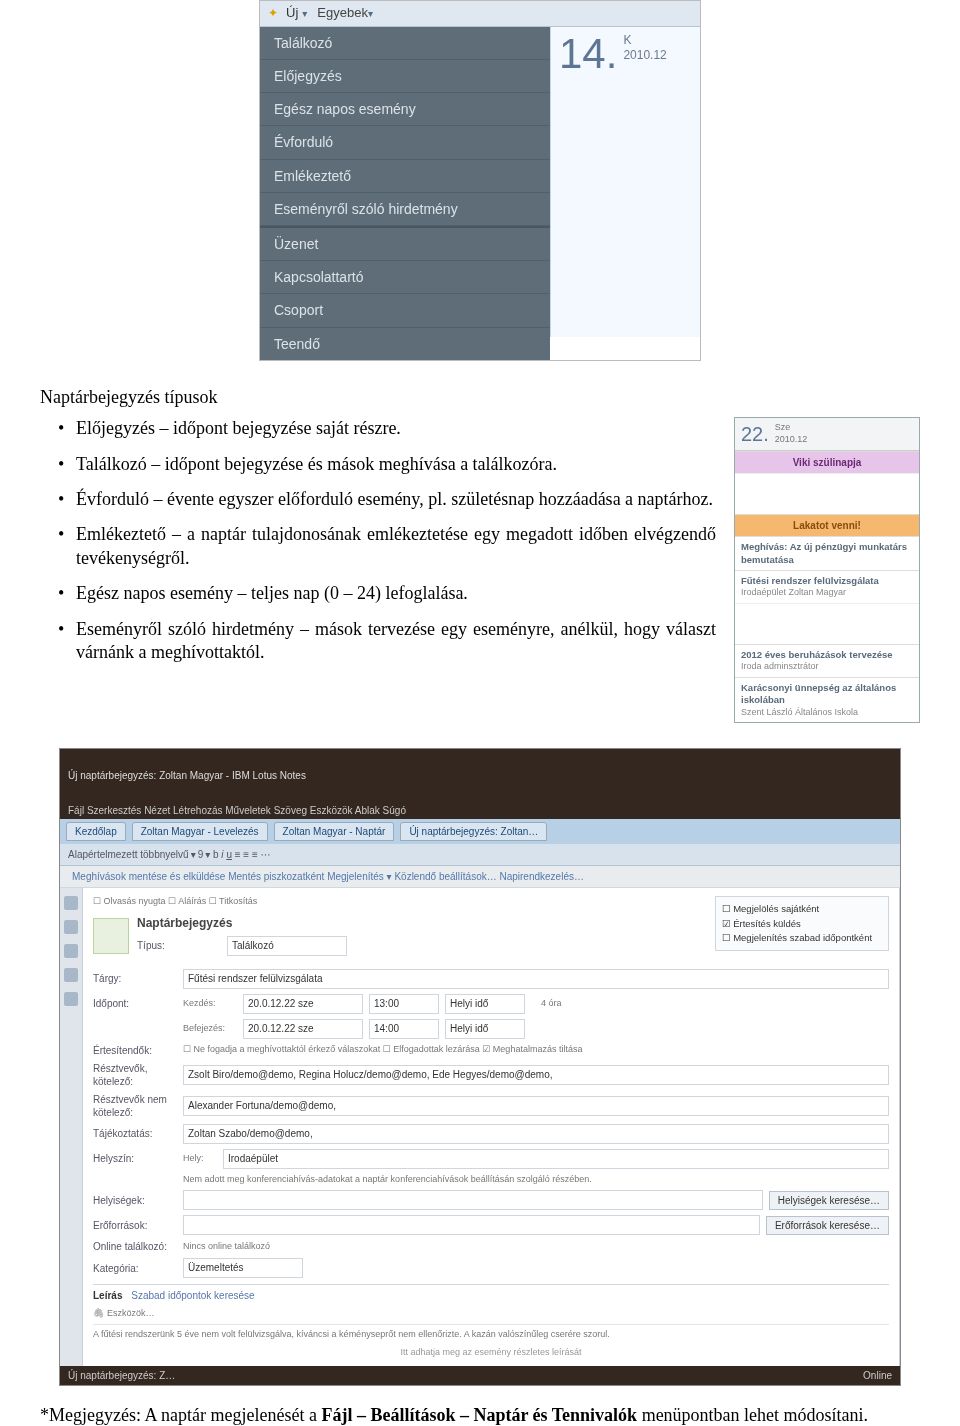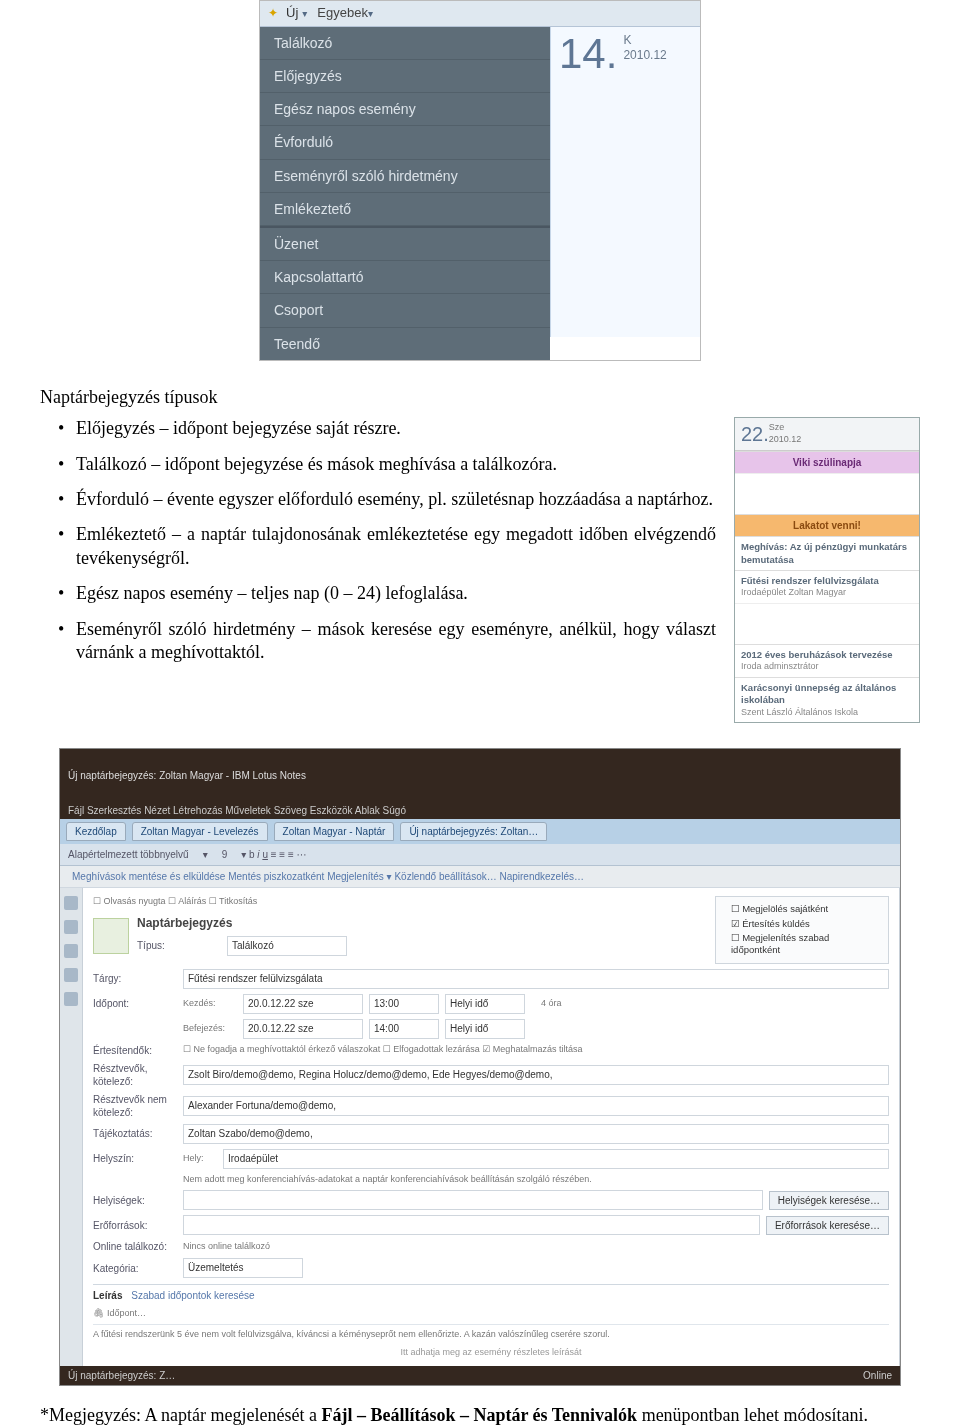--- a/index.html
+++ b/index.html
@@ -23,49 +23,49 @@
   .clr{clear:both}
   
   h2.title{font-weight:normal;font-size:18px;margin:20px 0 8px}
   ul.bullets{list-style:none;margin:0;padding:0}
   ul.bullets>li{position:relative;margin:0 0 12px;padding-left:36px;text-align:justify}
   ul.bullets>li::before{content:"•";position:absolute;left:18px;top:0;font-size:18px}
   .main-row{display:flex;gap:14px}
   .main-left{flex:1;min-width:0;padding-right:4px}
   
   .shot2{width:184px;border:1px solid #9aa;font-family:Verdana,Arial,sans-serif;font-size:10px;color:#333;background:#fff}
-  .sb-date{background:#f2f4f6;padding:3px 6px;border-bottom:1px solid #ccc;display:flex;align-items:center;}
+  .sb-date{background:#f2f4f6;padding:3px 6px;border-bottom:1px solid #ccc;display:flex;align-items:center;gap:6px}
   .sb-date .n{font-size:20px;color:#5e7694}
   .sb-date .d{font-size:9px;color:#777}
   .sb-ev{padding:4px 6px;border-top:1px solid #ddd}
   .sb-ev.pink{background:#e7c4ea;color:#6a2a75;text-align:center;font-weight:bold}
   .sb-ev.orange{background:#f6b86e;color:#8a4a10;text-align:center;font-weight:bold}
   .sb-ev .t{color:#5a6a7a;font-weight:bold;font-size:9.5px}
   .sb-ev .s{color:#888;font-size:9px}
   .sb-gap{height:40px;background:#fff;border-top:1px solid #eee}
   
   .shot3{width:840px;margin:25px auto 18px;border:1px solid #888;font-family:Verdana,Arial,sans-serif;font-size:10px;color:#333;background:#e8ecef}
   .tbar-dark{background:#34271f;color:#ddd;padding:20px 8px}
   .tbar-menu{background:#34271f;color:#ccc;padding:2px 8px;font-size:10px}
   .tbar-tabs{background:#b7d0e6;padding:3px 6px;display:flex;gap:6px;font-size:10px;color:#204a78}
   .tbar-tabs .tab{background:#d9e6f2;border:1px solid #9ab;padding:2px 8px;border-radius:3px 3px 0 0}
-  .tbar-tools{background:#d8e2ec;padding:4px 8px;border-bottom:1px solid #b3c2d1;display:flex;align-items:flex-start;gap:14px;color:#556}
+  .tbar-tools{background:#d8e2ec;padding:4px 8px;border-bottom:1px solid #b3c2d1;display:flex;align-items:flex-start;gap:2px;color:#556}
   .tbar-tools .spacer{flex:1}
   .tbar-bread{background:#e8ecef;padding:4px 12px;color:#5577aa;border-bottom:1px solid #d0d8e0;font-size:10px}
   .form-body{display:flex}
   .form-ic{width:22px;background:#dfe5ea;border-right:1px solid #c8d0d8;display:flex;flex-direction:column;align-items:center;gap:10px;padding:8px 0}
   .form-ic .ic{width:14px;height:14px;background:#a8b8c8;border-radius:2px}
   .form-main{flex:1;background:#fff;border-right:1px solid #c8d0d8;padding:8px 10px}
   .form-row{display:flex;margin-bottom:5px;align-items:center}
   .form-row .lab{width:90px;color:#556;font-size:10px}
   .form-row .val{flex:1;border:1px solid #cfd6dd;background:#fff;padding:2px 4px;font-size:10px;min-height:14px}
   .form-row .val.small{width:110px;flex:none;margin-right:6px}
   .form-hdr{font-weight:bold;font-size:12px;margin:4px 0 4px;color:#444}
   .optbox{float:right;border:1px solid #cfd6dd;padding:4px 6px;font-size:9.5px;background:#fafbfc;width:160px}
-  .optbox label{display:block;margin:2px 9px}
+  .optbox label{display:block;margin:2px 0}
   .cal-ic{float:left;width:34px;height:34px;background:#e8f0e0;border:1px solid #bcd29f;margin-right:8px}
   .tiny{font-size:9px;color:#777}
   .sbtn{border:1px solid #b8c2cc;background:#eef2f6;padding:2px 8px;margin-left:6px;font-size:10px}
   .status{background:#34271f;color:#ccc;padding:3px 8px;font-size:10px;display:flex;gap:22px}
   .note{margin:14px 0 10px;text-align:justify}
 </style>
 </head>
 <body>
 
 <div class="page">
@@ -78,22 +78,22 @@
       <span class="eg">Egyebek</span>
       <span class="caret">▾</span>
     </div>
     <div class="shot1-body">
       <div class="shot1-left">
         <div class="dmenu">
           <div class="item">Találkozó</div>
           <div class="item">Előjegyzés</div>
           <div class="item">Egész napos esemény</div>
           <div class="item">Évforduló</div>
+          <div class="item">Emlékeztető</div>
           <div class="item">Eseményről szóló hirdetmény</div>
-          <div class="item">Emlékeztető</div>
           <div class="sep"></div>
           <div class="item">Üzenet</div>
           <div class="item">Kapcsolattartó</div>
           <div class="item">Csoport</div>
           <div class="item">Teendő</div>
         </div>
       </div>
       <div class="shot1-side">
         <span class="bignum">14.</span>
         <div class="daylab"><span>K</span><br><span>2010.12</span></div>
@@ -105,21 +105,21 @@
   <h2 class="title">Naptárbejegyzés típusok</h2>
 
   <div class="main-row">
     <div class="main-left">
       <ul class="bullets">
         <li>Előjegyzés – időpont bejegyzése saját részre.</li>
         <li>Találkozó – időpont bejegyzése és mások meghívása a találkozóra.</li>
         <li>Évforduló – évente egyszer előforduló esemény, pl. születésnap hozzáadása a naptárhoz.</li>
         <li>Emlékeztető – a naptár tulajdonosának emlékeztetése egy megadott időben elvégzendő tevékenységről.</li>
         <li>Egész napos esemény – teljes nap (0 – 24) lefoglalása.</li>
-        <li>Eseményről szóló hirdetmény – mások keresése egy eseményre, anélkül, hogy választ várnánk a meghívottaktól.</li>
+        <li>Eseményről szóló hirdetmény – mások tervezése egy eseményre, anélkül, hogy választ várnánk a meghívottaktól.</li>
       </ul>
     </div>
     <div class="shot2">
       <div class="sb-date">
         <span class="n">22.</span>
         <span class="d"><span>Sze</span><br><span>2010.12</span></span>
       </div>
       <div class="sb-ev pink">Viki szülinapja</div>
       <div class="sb-gap"></div>
       <div class="sb-ev orange">Lakatot venni!</div>
@@ -248,21 +248,21 @@
             <span class="tiny">Nincs online találkozó</span>
           </div>
         <div class="form-row">
             <span class="lab">Kategória:</span>
             <span class="val small">Üzemeltetés</span>
           </div>
         <div style="border-top:1px solid #d0d8e0;margin:6px 0;padding-top:4px">
           <b>Leírás</b>
           <span style="color:#5577aa;margin-left:6px">Szabad időpontok keresése</span>
         </div>
-        <div class="tiny" style="margin:4px 0">🖇 <span>Időpont…</span></div>
+        <div class="tiny" style="margin:4px 0">🖇 <span>Eszközök…</span></div>
         <div class="tiny" style="border-top:1px solid #e0e6ec;padding-top:4px">A fűtési rendszerünk 5 éve nem volt felülvizsgálva, kíváncsi a kéményseprőt nem ellenőrizte. A kazán valószínűleg cserére szorul.</div>
         <div class="tiny" style="text-align:center;color:#999;margin-top:6px">Itt adhatja meg az esemény részletes leírását</div>
       </div>
     </div>
     <div class="status">
       <span>Új naptárbejegyzés: Z…</span>
       <span style="margin-left:auto">Online</span>
     </div>
   </div>
 

